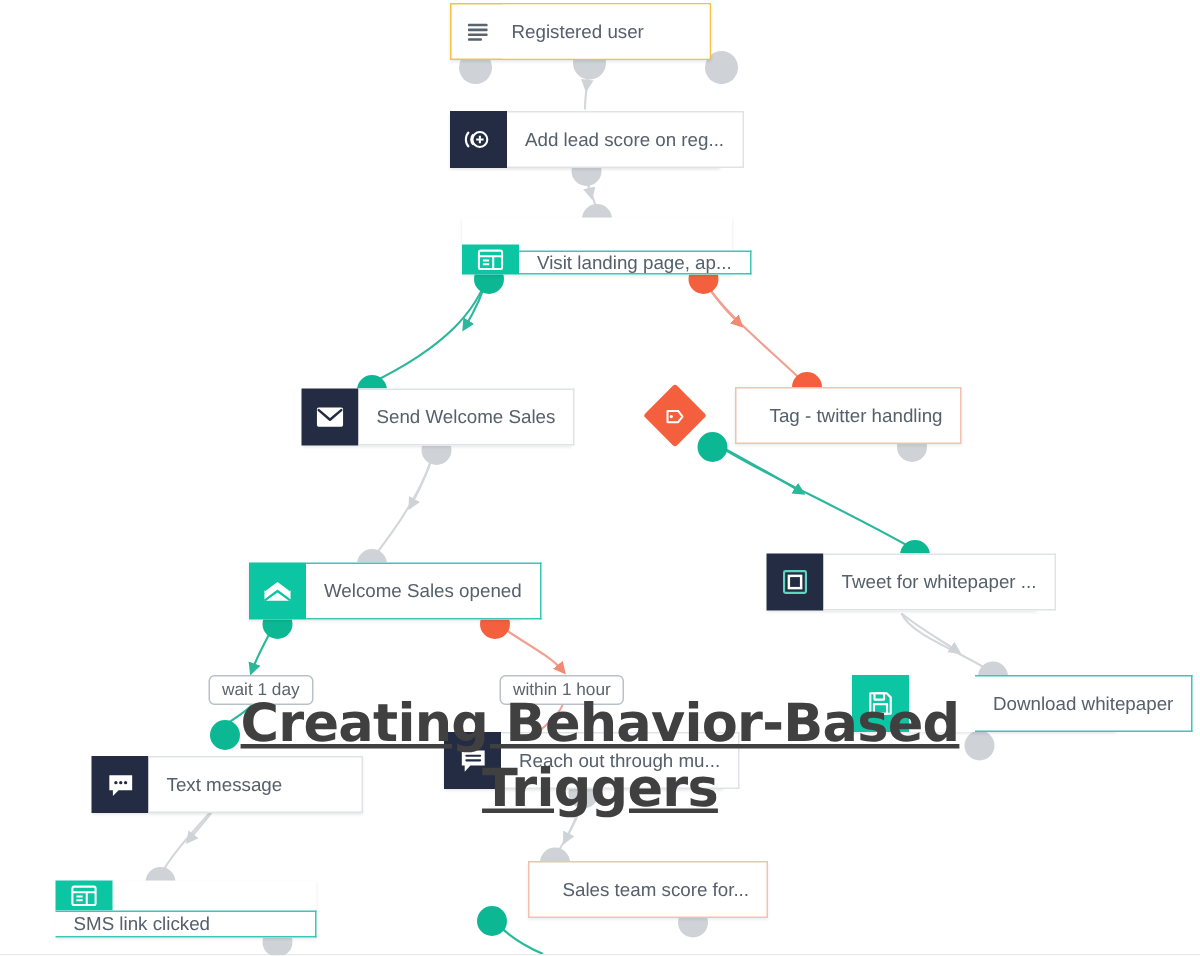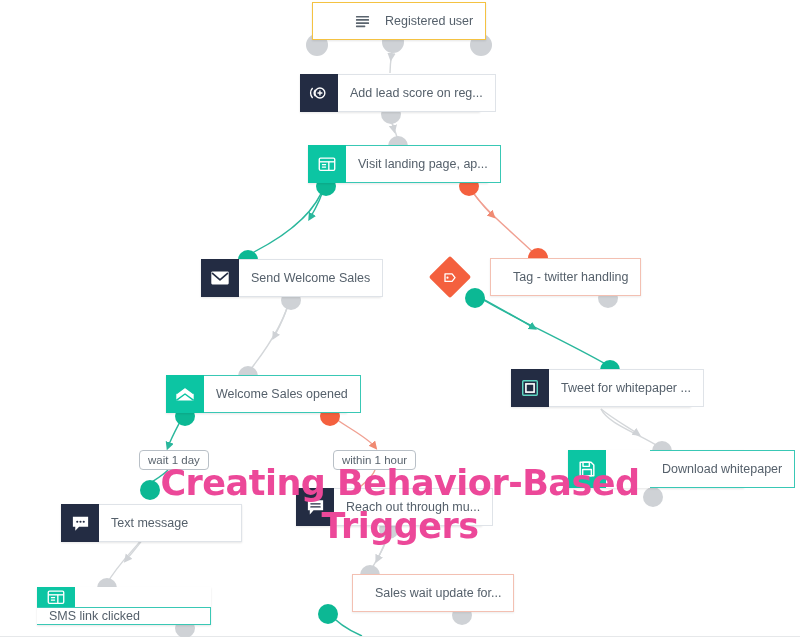--- a/index.html
+++ b/index.html
@@ -125,27 +125,28 @@
   .dot.teal   { background: #0cb894; }
   .dot.orange { background: #f4603e; }
 
   
   #overlay-title {
     position: absolute;
     left: 0; right: 0;
     top: 462px;
     z-index: 40;
     text-align: center;
-    color: #ec4899;
+    color: #404040;
     font-family: "DejaVu Sans", sans-serif;
     font-weight: bold;
     font-size: 35px;
     line-height: 43px;
     letter-spacing: -0.5px;
     pointer-events: none;
+    text-decoration: underline;
   }
   #overlay-title .ln { display: block; }
   #overlay-title .ln2 { font-size: 35px; }
 
   
   #bottom-rule {
     position: absolute;
     left: 0; bottom: 0; width: 800px;
     height: 1px; background: #e6e8ea;
     z-index: 2;
@@ -227,21 +228,21 @@
   <div class="dot teal" style="left:140px; top:480px; width:20px; height:20px;"></div>
   <div class="dot gray" style="left:141px; top:519px; width:20px; height:20px;"></div>
   <div class="dot gray" style="left:379px; top:519px; width:20px; height:20px;"></div>
   <div class="dot gray" style="left:643px; top:487px; width:20px; height:20px;"></div>
   <div class="dot gray" style="left:97px;  top:578px; width:20px; height:20px;"></div>
   <div class="dot gray" style="left:175px; top:618px; width:20px; height:20px;"></div>
   <div class="dot gray" style="left:360px; top:565px; width:20px; height:20px;"></div>
   <div class="dot gray" style="left:452px; top:605px; width:20px; height:20px;"></div>
   <div class="dot teal" style="left:318px; top:604px; width:20px; height:20px;"></div>
 
-  <div class="node n-trigger-yellow" style="left:312px; top:2px; width:174px;padding-left:32px;">
+  <div class="node n-trigger-yellow" style="left:300px; top:2px; width:174px;">
     <div class="icon-box">
       <svg class="ico" width="15" height="15" viewBox="0 0 16 16">
         <g fill="#5a646e">
           <rect x="1" y="2" width="14" height="1.8" rx="0.6"></rect>
           <rect x="1" y="5.4" width="14" height="1.8" rx="0.6"></rect>
           <rect x="1" y="8.8" width="14" height="1.8" rx="0.6"></rect>
           <rect x="1" y="12.2" width="10" height="1.8" rx="0.6"></rect>
         </g>
       </svg>
     </div>
@@ -255,21 +256,21 @@
           <circle cx="13" cy="12" r="5.4"></circle>
           <path d="M5 6.5 A8 8 0 0 0 5 17.5"></path>
           <path d="M8.2 8.4 A5 5 0 0 0 8.2 15.6"></path>
           <path d="M13 9.3 v5.4 M10.3 12 h5.4"></path>
         </g>
       </svg>
     </div>
     <div class="label">Add lead score on reg...</div>
   </div>
 
-  <div class="node n-teal" style="left:308px; top:145px; width:180px;">
+  <div class="node n-teal" style="left:308px; top:145px; width:180px;align-items:flex-end;">
     <div class="icon-box">
       <svg class="ico" width="20" height="20" viewBox="0 0 22 22">
         <g stroke="#ffffff" stroke-width="1.5" fill="none">
           <rect x="2.5" y="4.5" width="17" height="13.5" rx="1.4"></rect>
           <path d="M2.5 8.6 H19.5"></path>
           <path d="M13 8.6 V18"></path>
           <path d="M5.4 11.7 H10 M5.4 14.5 H10"></path>
         </g>
       </svg>
     </div>
@@ -380,21 +381,21 @@
     <div class="icon-box">
       <svg class="ico" width="17" height="16" viewBox="0 0 20 18">
         <g fill="#ffffff">
           <circle cx="12" cy="5.4" r="3.1"></circle>
           <path d="M5.9 15.6 C5.9 11.9 8.6 9.8 12 9.8 C15.4 9.8 18.1 11.9 18.1 15.6 z"></path>
           <rect x="1.2" y="6.0" width="5.6" height="1.7" rx="0.7"></rect>
           <rect x="3.15" y="4.05" width="1.7" height="5.6" rx="0.7"></rect>
         </g>
       </svg>
     </div>
-    <div class="label">Sales wait update for...</div>
+    <div class="label">Sales team score for...</div>
   </div>
 
   <div class="edge-pill" style="left:139px; top:450px;">wait 1 day</div>
   <div class="edge-pill" style="left:333px; top:450px;">within 1 hour</div>
 
   <div id="overlay-title">
     <span class="ln ln1">Creating Behavior-Based</span>
     <span class="ln ln2">Triggers</span>
   </div>
 

